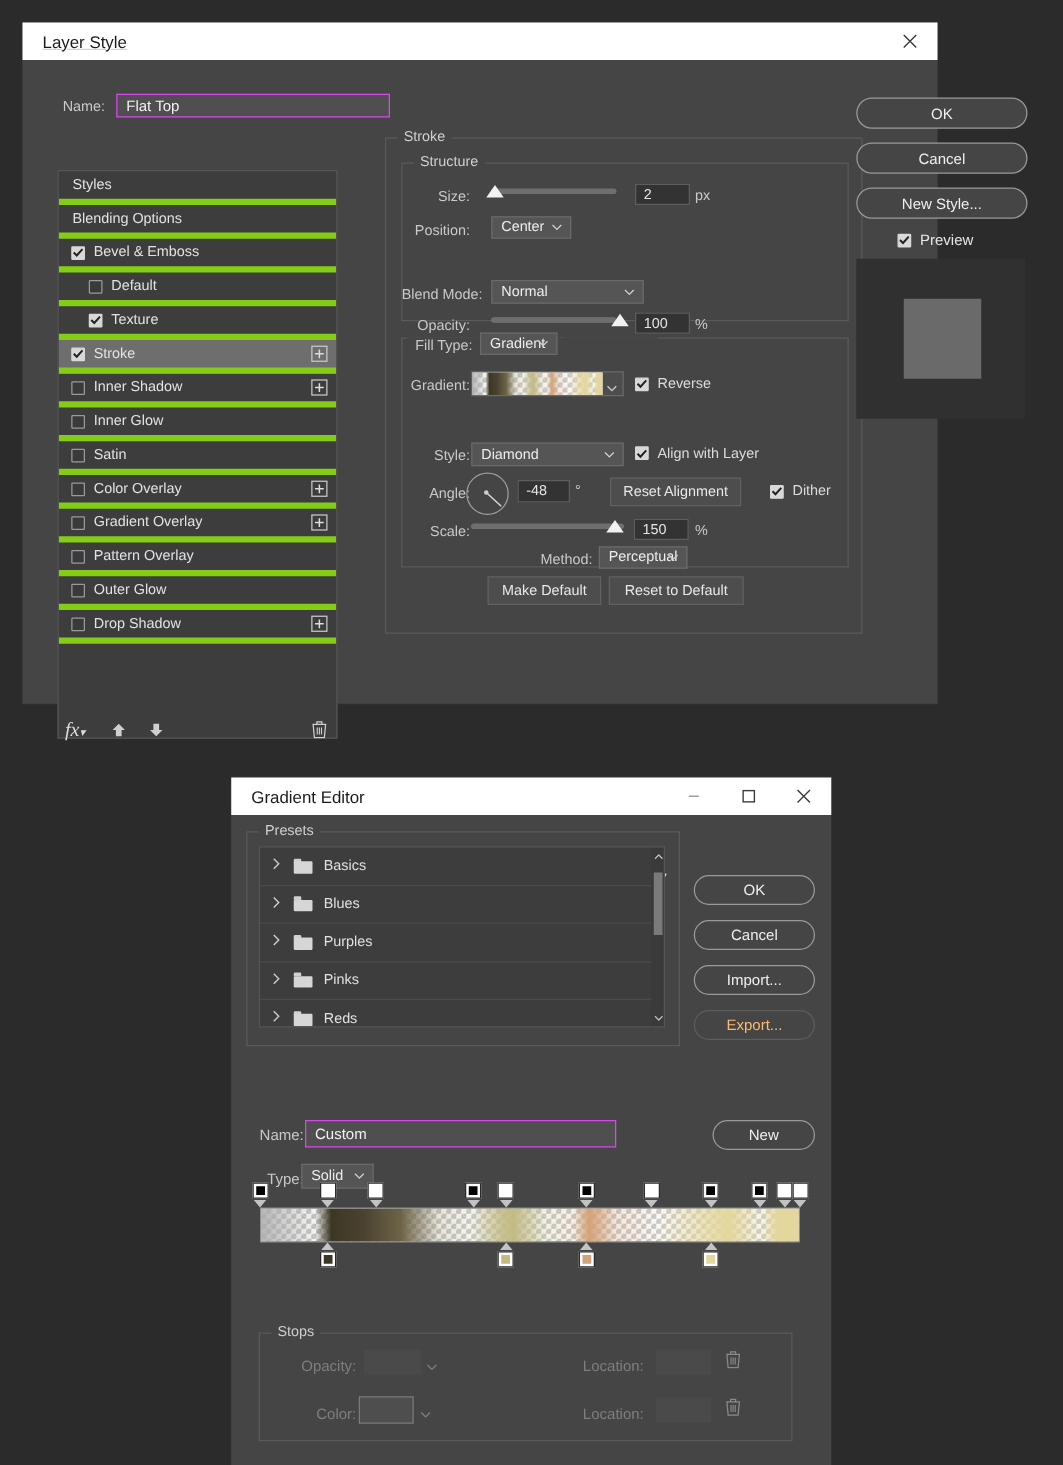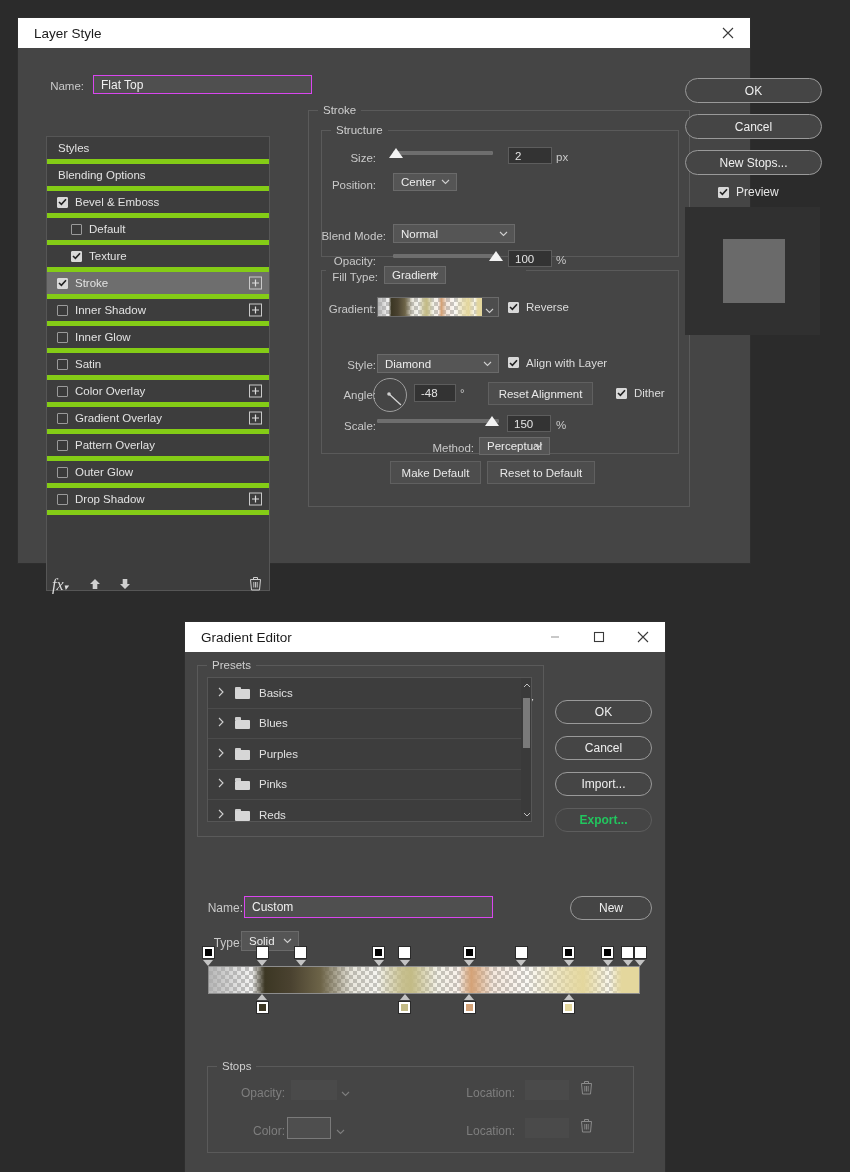--- a/index.html
+++ b/index.html
@@ -27,39 +27,39 @@
   .numbox{position:absolute;background:#333333;border:1px solid #5d5d5d;color:#e4e4e4;
           font-size:11.5px;display:flex;align-items:center;padding-left:6px;box-sizing:border-box;}
   .textbox{position:absolute;background:#4f4f4f;border:1px solid #d946ef;color:#f0f0f0;
            font-size:12px;display:flex;align-items:center;padding-left:7px;box-sizing:border-box;}
   .select{position:absolute;background:#555555;border:1px solid #6a6a6a;color:#ededed;font-size:11.5px;
           display:flex;align-items:center;padding-left:7px;box-sizing:border-box;}
   .select .caret{position:absolute;right:6px;top:50%;transform:translateY(-50%);}
   .caret svg{display:block;}
   .pillbtn{position:absolute;border:1px solid #9a9a9a;border-radius:14px;background:#454545;
            color:#efefef;font-size:12px;display:flex;align-items:center;justify-content:center;}
-  .pillbtn.disabled{border-color:#5d5d5d;color:#22c55e;font-weight:bold;}
+  .pillbtn.disabled{border-color:#5d5d5d;color:#fdba74;}
   .flatbtn{position:absolute;background:#4d4d4d;border:1px solid #606060;color:#e8e8e8;font-size:11.5px;
            display:flex;align-items:center;justify-content:center;}
   .chk{width:11px;height:11px;border:1px solid #9a9a9a;background:#3a3a3a;border-radius:1px;
        display:inline-flex;align-items:center;justify-content:center;box-sizing:border-box;vertical-align:middle;}
   .chk.on{background:#d8d8d8;border-color:#d8d8d8;}
   .chk.on svg{display:block;}
   .chk svg{display:none;}
   .slider-track{position:absolute;height:4px;background:#8a8a8a;border-radius:2px;}
   .slider-track .rest{position:absolute;left:0;top:0;height:4px;background:#6e6e6e;border-radius:2px;}
   .slider-thumb{position:absolute;width:0;height:0;border-left:7px solid transparent;
                 border-right:7px solid transparent;border-bottom:10px solid #f2f2f2;}
   .ckbd{background-image:
       linear-gradient(45deg,#c6c6c6 25%,transparent 25%,transparent 75%,#c6c6c6 75%),
       linear-gradient(45deg,#c6c6c6 25%,#ffffff 25%,#ffffff 75%,#c6c6c6 75%);
       background-size:8px 8px;background-position:0 0,4px 4px;}
 
   
-  #layerStyle{left:18px;top:18px;width:732px;height:545px;}
+  #layerStyle{left:18px;top:18px;width:732px;height:545px;text-decoration:underline;}
   #ls-body{position:absolute;left:0;top:30px;right:0;bottom:0;}
   #stylesList{position:absolute;left:28px;top:88px;width:224px;height:455px;
               background:#3d3d3d;border:1px solid #565656;box-sizing:border-box;overflow:hidden;}
   .srow{height:27px;border-bottom:5px solid #84cc16;display:flex;align-items:center;
         padding-left:10px;font-size:11.5px;color:#e2e2e2;box-sizing:border-box;position:relative;}
   .srow.sel{background:#6e6e6e;}
   .srow .plus{position:absolute;right:7px;top:50%;transform:translateY(-50%);
               width:13px;height:13px;border:1px solid #c9c9c9;box-sizing:border-box;
               display:flex;align-items:center;justify-content:center;}
   .srow .chk{margin-right:7px;}
@@ -361,21 +361,21 @@
             <path d="M1 1 L4.5 4.5 L8 1" stroke="#cfcfcf" stroke-width="1.1" fill="none"></path>
           </svg>
         </span>
     </div>
 
     <div class="flatbtn" style="left:372px;top:413px;width:89px;height:21px;">Make Default</div>
     <div class="flatbtn" style="left:469px;top:413px;width:106px;height:21px;">Reset to Default</div>
 
     <div class="pillbtn" style="left:667px;top:30px;width:135px;height:23px;">OK</div>
     <div class="pillbtn" style="left:667px;top:66px;width:135px;height:23px;">Cancel</div>
-    <div class="pillbtn" style="left:667px;top:102px;width:135px;height:23px;">New Stops...</div>
+    <div class="pillbtn" style="left:667px;top:102px;width:135px;height:23px;">New Style...</div>
 
     <div style="position:absolute;left:700px;top:137px;display:flex;align-items:center;">
       <span class="chk on">
           <svg width="9" height="8" viewBox="0 0 9 8">
             <path d="M1 4 L3.4 6.4 L8 1.3" stroke="#222" stroke-width="1.6" fill="none"></path>
           </svg>
         </span>
       <span style="margin-left:7px;color:#e6e6e6;font-size:12px;">Preview</span>
     </div>
 

